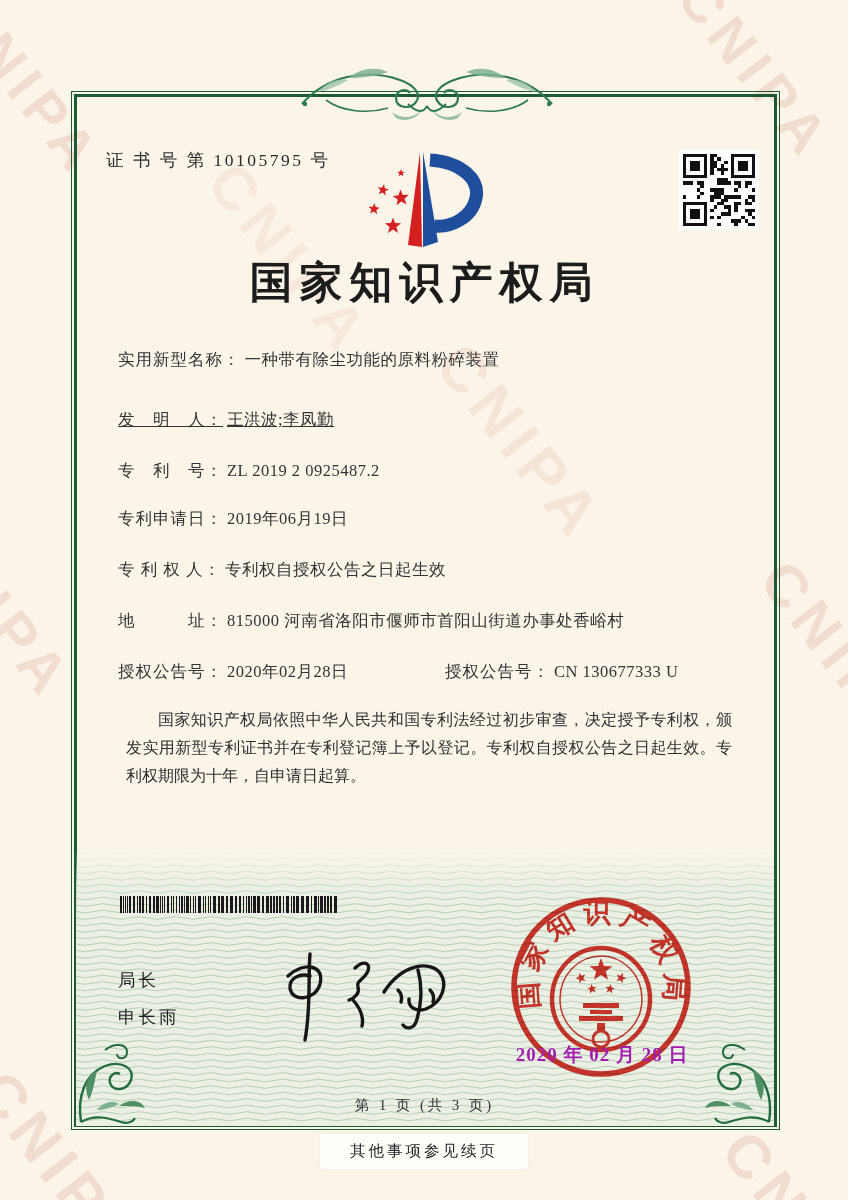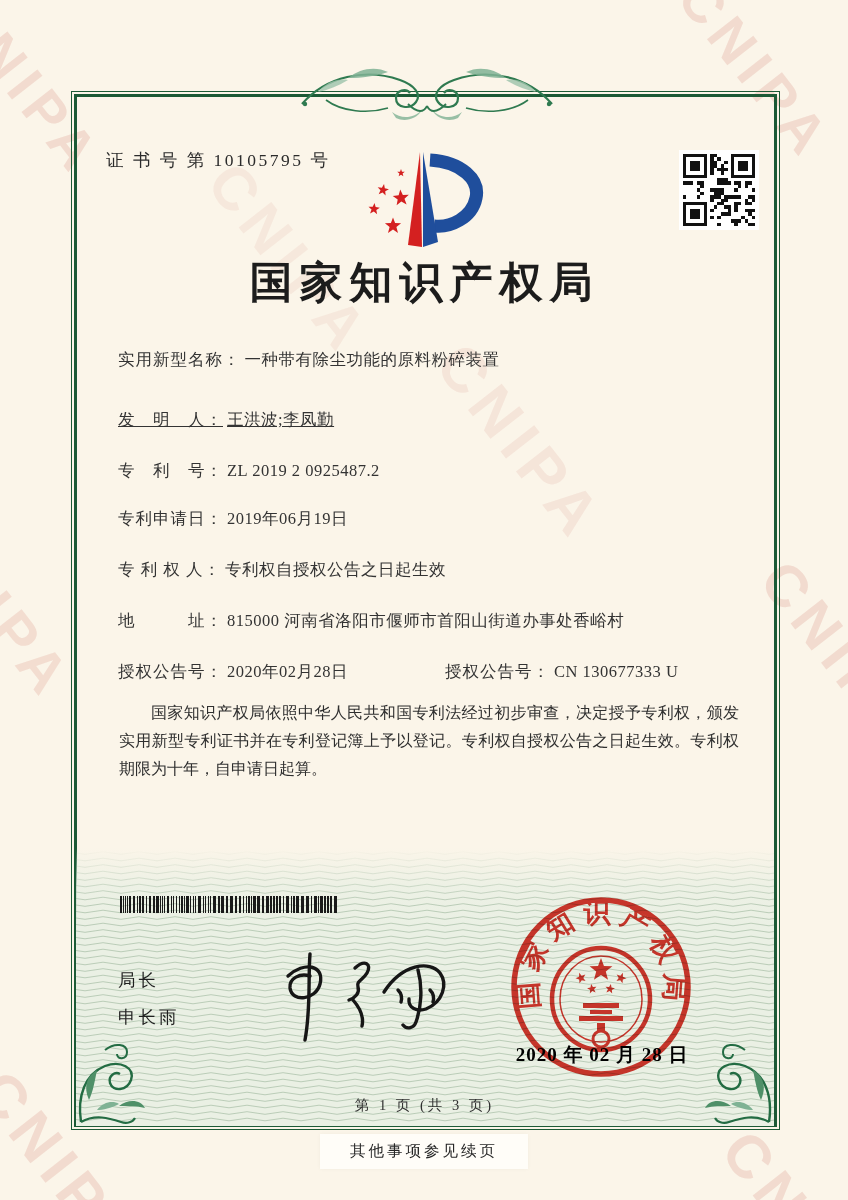--- a/index.html
+++ b/index.html
@@ -37,37 +37,37 @@
     left:71px;top:254px;width:707px;text-align:center;
     font-size:43px;font-weight:700;letter-spacing:7px;color:#1c1c1c;
   }
   .field-row{left:118px;font-size:16.5px;color:#333;white-space:nowrap;}
   .field-row .lab{letter-spacing:1px;}
   .field-row .val{margin-left:4px;letter-spacing:.5px;}
   .paras{
     left:118px;top:698px;width:622px;font-size:16px;line-height:1.74;
     text-align:justify;color:#2f2f2f;
   }
-  .paras p{margin:1px;text-indent:2em;}
+  .paras p{margin:8px;text-indent:2em;}
   
   .guilloche{
     left:76px;top:848px;width:698px;height:278px;position:absolute;
     background:linear-gradient(180deg, rgba(234,240,228,0) 0%, rgba(234,240,228,.85) 14%, #eaf0e4 30%);
   }
   .guilloche svg{position:absolute;inset:0;
     -webkit-mask-image:linear-gradient(180deg,transparent 0,#000 55px);
     mask-image:linear-gradient(180deg,transparent 0,#000 55px);}
   .barcode{left:120px;top:896px;width:220px;height:17px;font-size:0;position:absolute;}
   .barcode i{display:inline-block;height:17px;background:#1a1a1a;}
   .barcode b{display:inline-block;height:17px;background:transparent;}
   .signer{left:118px;font-size:17.5px;font-family:"Liberation Sans","DejaVu Sans",sans-serif;
     color:#1f1f1f;letter-spacing:3px;}
   .seal-date{
     left:507px;top:1042px;width:190px;text-align:center;
-    font-size:19px;font-weight:600;color:#000000;letter-spacing:1px;z-index:6;
+    font-size:19px;font-weight:600;color:#a21caf;letter-spacing:1px;z-index:6;
   }
   .page-num{
     left:71px;top:1096px;width:707px;text-align:center;font-size:14.5px;
     letter-spacing:3px;color:#2f2f2f;
   }
   .cont-note{
     left:424px;top:1134px;transform:translateX(-50%);
     background:#fffdf8;padding:7px 30px;font-size:15.5px;letter-spacing:3px;color:#262626;
     box-shadow:0 0 4px rgba(0,0,0,.04);
   }

